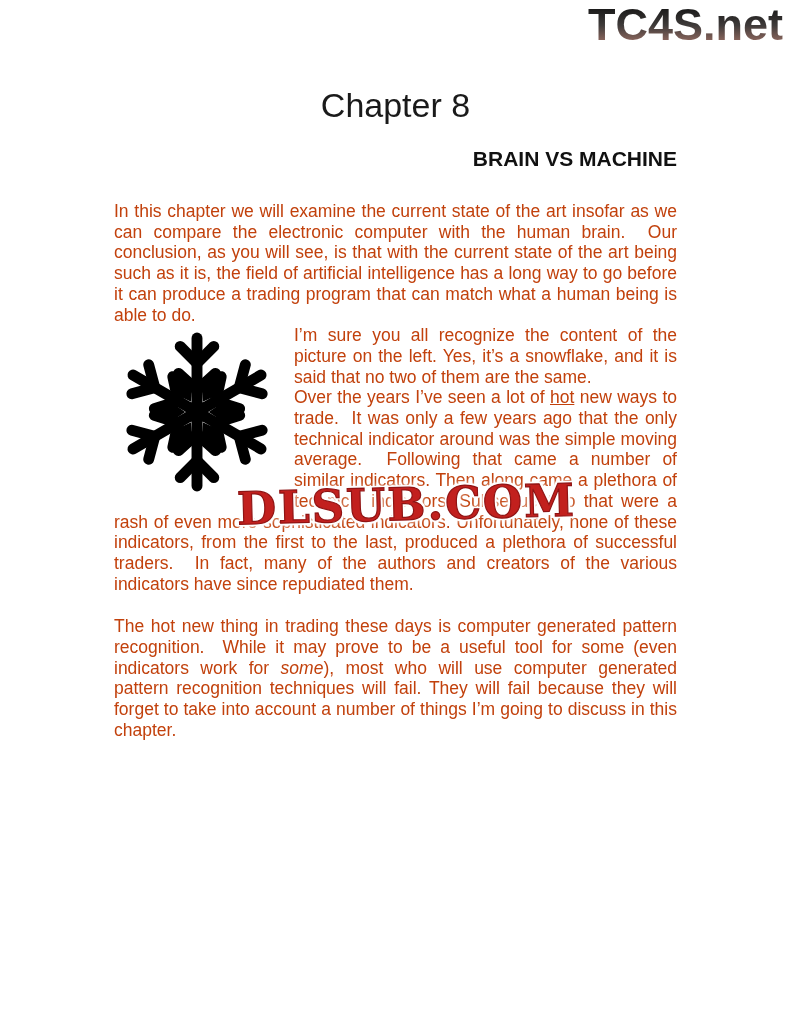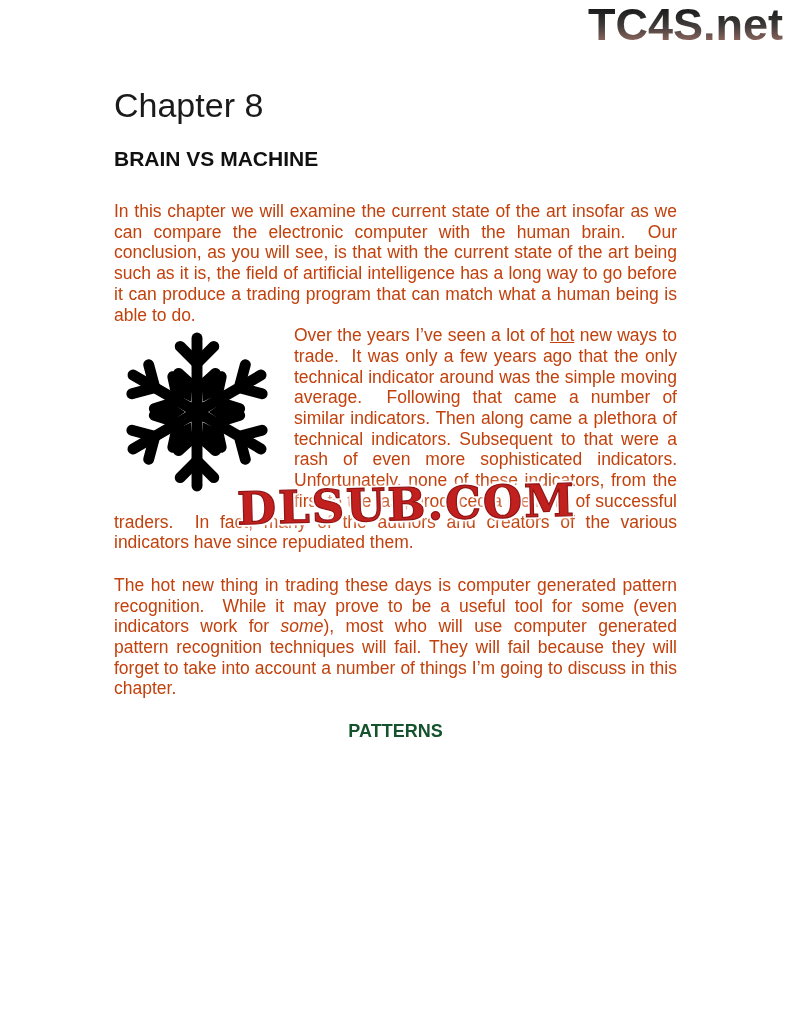--- a/index.html
+++ b/index.html
@@ -17,25 +17,25 @@
   @supports (-webkit-background-clip: text) {
     .tc4s {
       background:linear-gradient(180deg,#161616 10%, #3f3b3a 52%, #8d675e 88%, #9c756b 100%);
       -webkit-background-clip:text; background-clip:text; color:transparent;
     }
   }
 
   .content { position:absolute; left:114px; top:86px; width:563px; }
 
   .chapter-title {
-    font-size:34px; font-weight:400; 
+    font-size:34px; font-weight:400; text-align:center;
     margin:0 0 22px 0; color:#1a1a1a;
   }
   .chapter-subtitle {
-    font-size:21px; font-weight:700; text-align:left;
+    font-size:21px; font-weight:700; text-align:right;
     margin:0 0 30px 0; color:#111;
   }
   .body-p {
     font-size:17.5px; line-height:20.7px; text-align:justify;
     margin:0; color:#c2410c;
   }
   .sp-above { margin-top:22px; }
   .h-hot   { font-size:18px; font-weight:700; text-align:center; margin:21px 0 26px 0; color:#111; }
   .h-patterns { font-size:18px; font-weight:700; text-align:center; margin:22px 0 18px 0; color:#14532d; }
   .i { font-style:italic; }
@@ -129,20 +129,21 @@
           <path transform="rotate(30)" d="M0,-14 L13,-33 L0,-52 L-13,-33 Z"></path>
           <path transform="rotate(90)" d="M0,-14 L13,-33 L0,-52 L-13,-33 Z"></path>
           <path transform="rotate(150)" d="M0,-14 L13,-33 L0,-52 L-13,-33 Z"></path>
           <path transform="rotate(210)" d="M0,-14 L13,-33 L0,-52 L-13,-33 Z"></path>
           <path transform="rotate(270)" d="M0,-14 L13,-33 L0,-52 L-13,-33 Z"></path>
           <path transform="rotate(330)" d="M0,-14 L13,-33 L0,-52 L-13,-33 Z"></path>
         </g>
       </svg>
     </div>
 
+    <p class="body-p">I’m sure you all recognize the content of the picture on the left. Yes, it’s a snowflake, and it is said that no two of them are the same.</p>
 
 
     <p class="body-p"><span>Over the years I’ve seen a lot of </span><span class="u">hot</span><span> new ways to trade.&nbsp; It was only a few years ago that the only technical indicator around was the simple moving average.&nbsp; Following that came a number of similar indicators. Then along came a plethora of technical indicators. Subsequent to that were a rash of even more sophisticated indicators. Unfortunately, none of these indicators, from the first to the last, produced a plethora of successful traders.&nbsp; In fact, many of the authors and creators of the various indicators have since repudiated them.</span></p>
 
     <p class="body-p sp-above"><span>The hot new thing in trading these days is computer generated pattern recognition.&nbsp; While it may prove to be a useful tool for some (even indicators work for </span><span class="i">some</span><span>), most who will use computer generated pattern recognition techniques will fail. They will fail because they will forget to take into account a number of things I’m going to discuss in this chapter.</span></p>
 
     <h3 class="h-patterns">PATTERNS</h3>
 
   </div>
 

